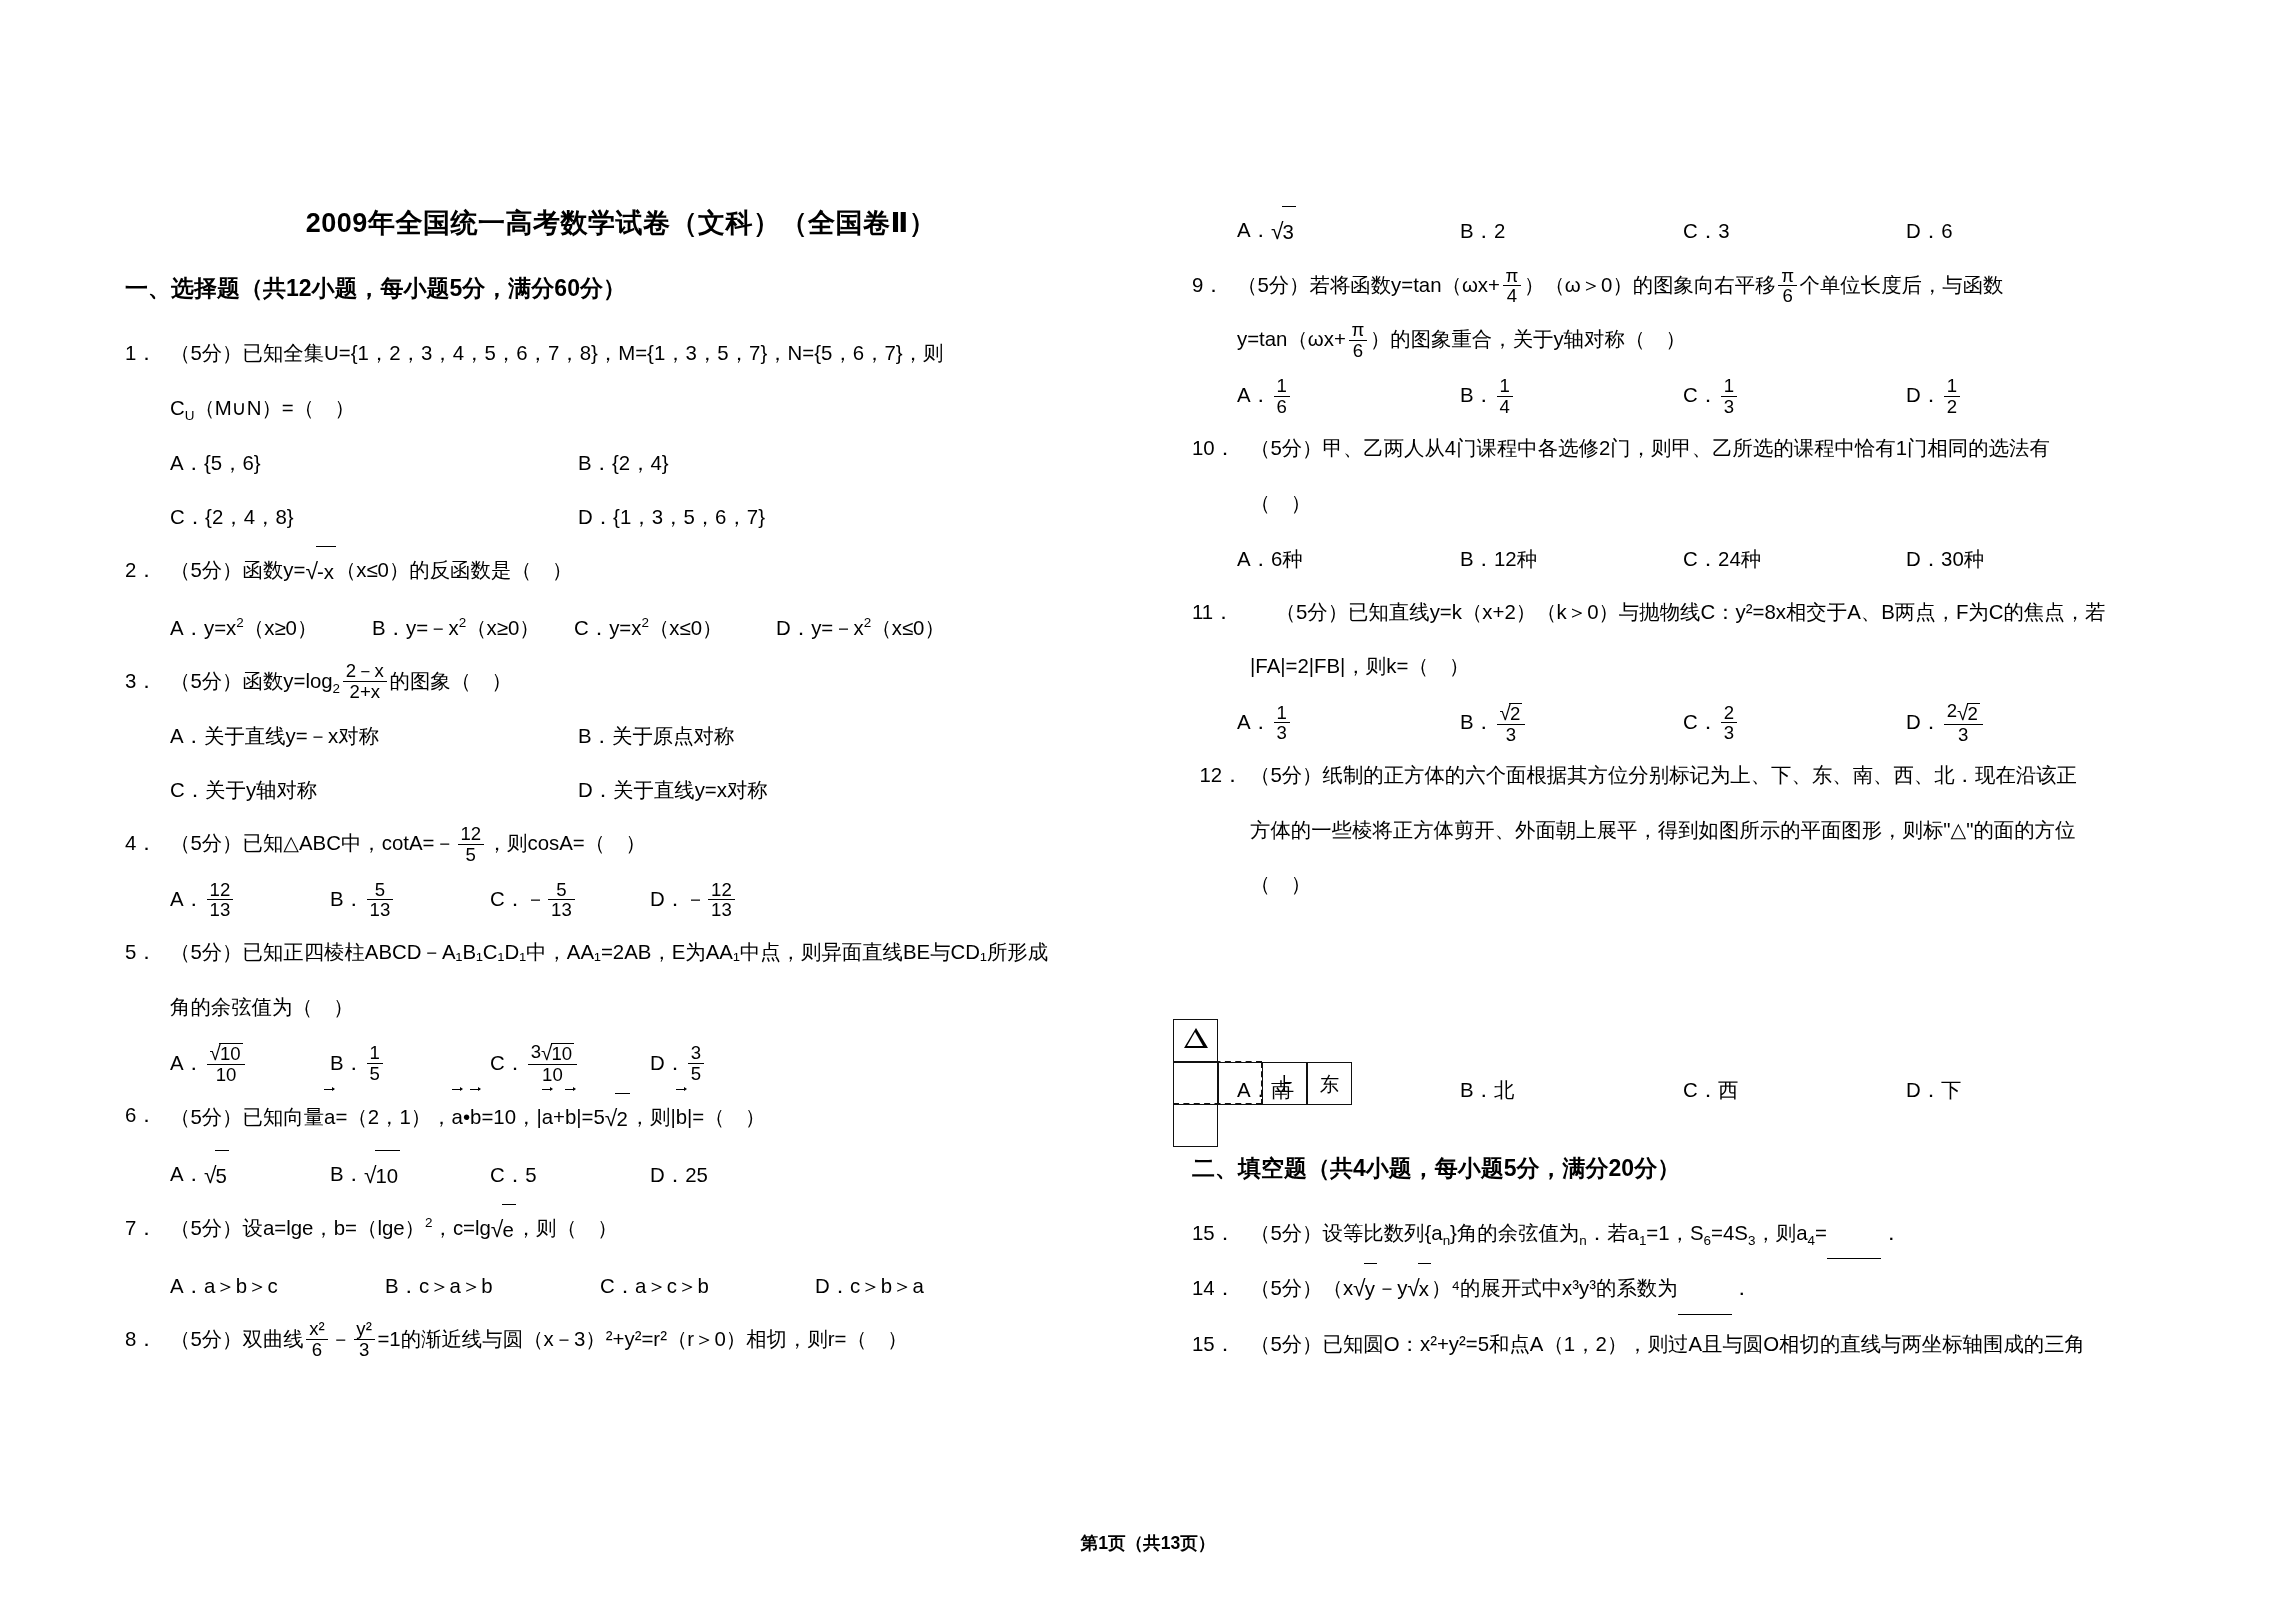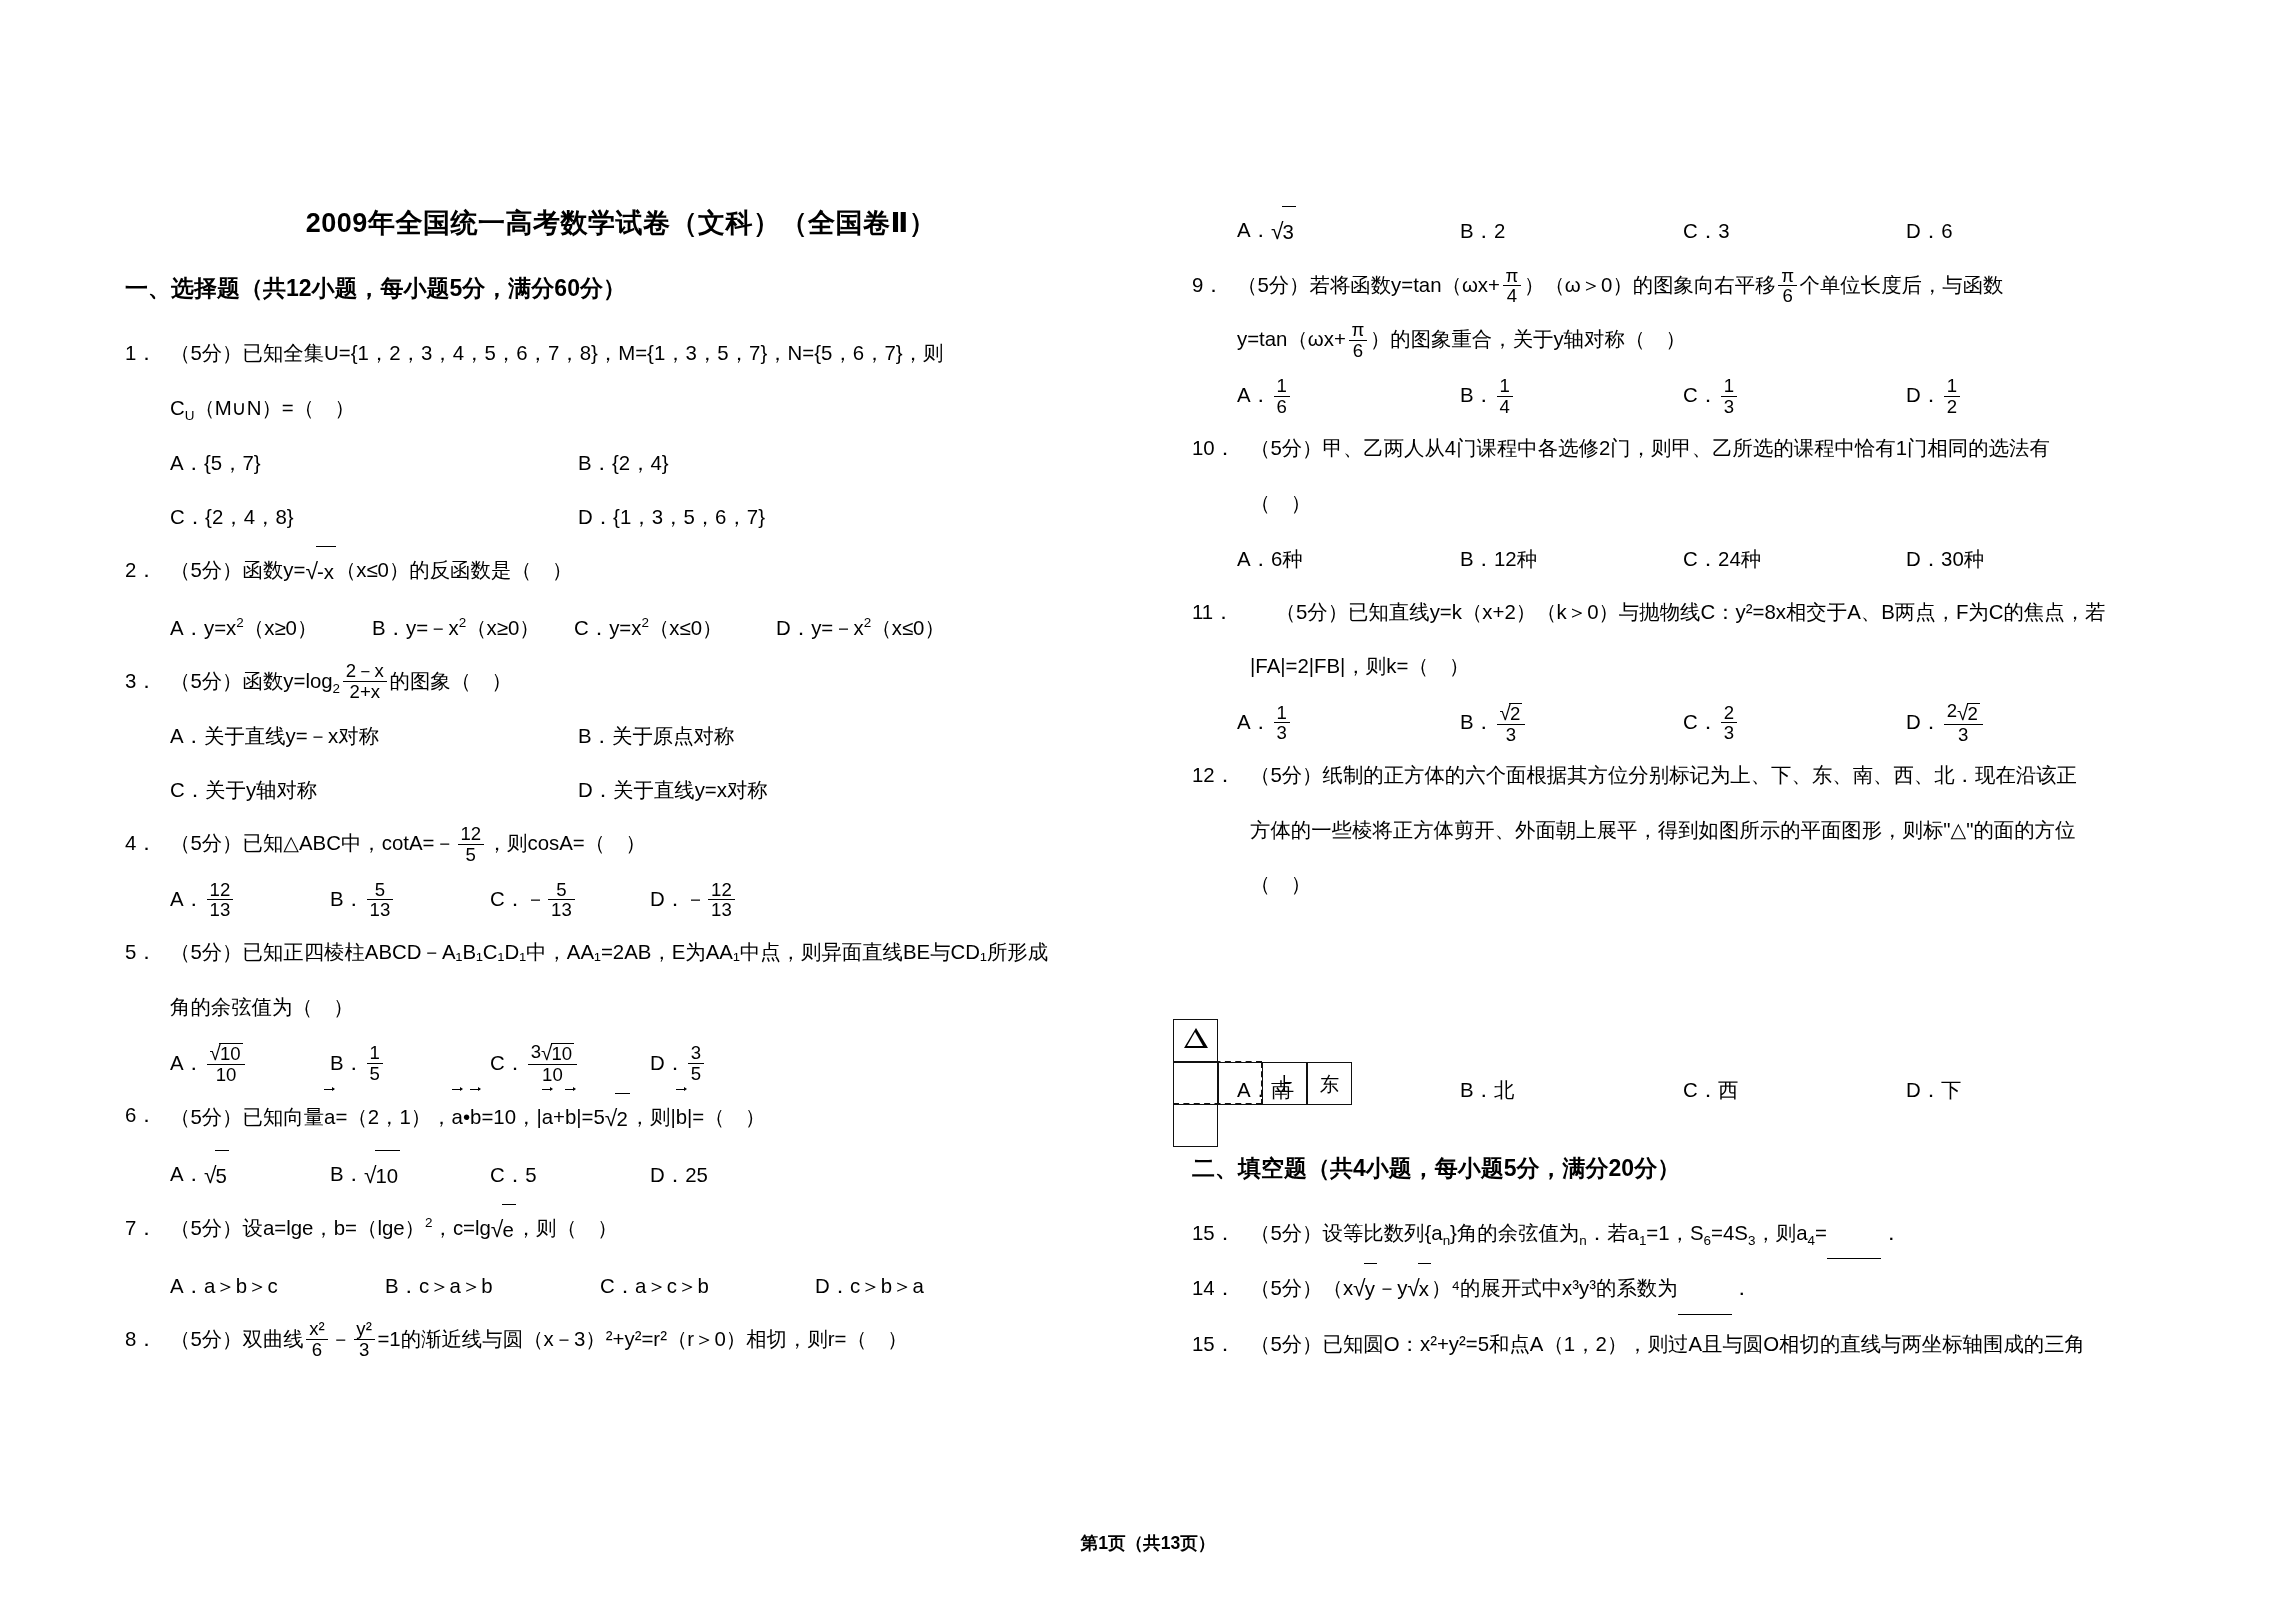--- a/index.html
+++ b/index.html
@@ -195,21 +195,21 @@
 
     <div class="section-head">一、选择题（共12小题，每小题5分，满分60分）</div>
 
     <div class="q">
       <span class="num">1．</span><span class="body">（5分）已知全集U={1，2，3，4，5，6，7，8}，M={1，3，5，7}，N={5，6，7}，则</span>
     </div>
     <div class="q cont">
       <span>C</span><sub>U</sub><span>（M∪N）=（　）</span>
     </div>
     <div class="opts w2">
-      <span class="opt">A．{5，7}</span><span class="opt">B．{2，4}</span>
+      <span class="opt">A．{5，6}</span><span class="opt">B．{2，4}</span>
     </div>
     <div class="opts w2">
       <span class="opt">C．{2，4，8}</span><span class="opt">D．{1，3，5，6，7}</span>
     </div>
 
     <div class="q">
       <span class="num">2．</span><span class="body"><span>（5分）函数y=</span><span class="rad"><span class="sq">√</span><span class="rc">-x</span></span><span>（x≤0）的反函数是（　）</span></span>
     </div>
     <div class="opts w4w">
       <span class="opt"><span>A．</span><span>y=x</span><sup>2</sup><span>（x≥0）</span></span><span class="opt"><span>B．</span><span>y=－x</span><sup>2</sup><span>（x≥0）</span></span><span class="opt"><span>C．</span><span>y=x</span><sup>2</sup><span>（x≤0）</span></span><span class="opt"><span>D．</span><span>y=－x</span><sup>2</sup><span>（x≤0）</span></span>
@@ -286,21 +286,21 @@
 
     <div class="q">
       <span class="num" style="width:58px;">11．</span><span class="body" style="width:881px;text-align:center;">（5分）已知直线y=k（x+2）（k＞0）与抛物线C：y²=8x相交于A、B两点，F为C的焦点，若</span>
     </div>
     <div class="q" style="padding-left:58px;">|FA|=2|FB|，则k=（　）</div>
     <div class="opts w4r">
       <span class="opt"><span>A．</span><span class="frac"><span class="nu">1</span><span class="de">3</span></span></span><span class="opt"><span>B．</span><span class="frac"><span class="nu"><span></span><span class="rad"><span class="sq">√</span><span class="rc">2</span></span></span><span class="de">3</span></span></span><span class="opt"><span>C．</span><span class="frac"><span class="nu">2</span><span class="de">3</span></span></span><span class="opt"><span>D．</span><span class="frac"><span class="nu"><span>2</span><span class="rad"><span class="sq">√</span><span class="rc">2</span></span></span><span class="de">3</span></span></span>
     </div>
 
     <div class="q">
-      <span class="num" style="width:58px;">12．</span><span class="body" style="width:881px;">（5分）纸制的正方体的六个面根据其方位分别标记为上、下、东、南、西、北．现在沿该正</span>
+      <span class="num" style="width:58px;text-align:center;">12．</span><span class="body" style="width:881px;">（5分）纸制的正方体的六个面根据其方位分别标记为上、下、东、南、西、北．现在沿该正</span>
     </div>
     <div class="q" style="padding-left:58px;">方体的一些棱将正方体剪开、外面朝上展平，得到如图所示的平面图形，则标"△"的面的方位</div>
     <div class="q" style="padding-left:58px;">（　）</div>
 
     <div style="height:150px;"></div>
 
     <div class="opts w4r">
       <span class="opt">A．南</span><span class="opt">B．北</span><span class="opt">C．西</span><span class="opt">D．下</span>
     </div>
 

